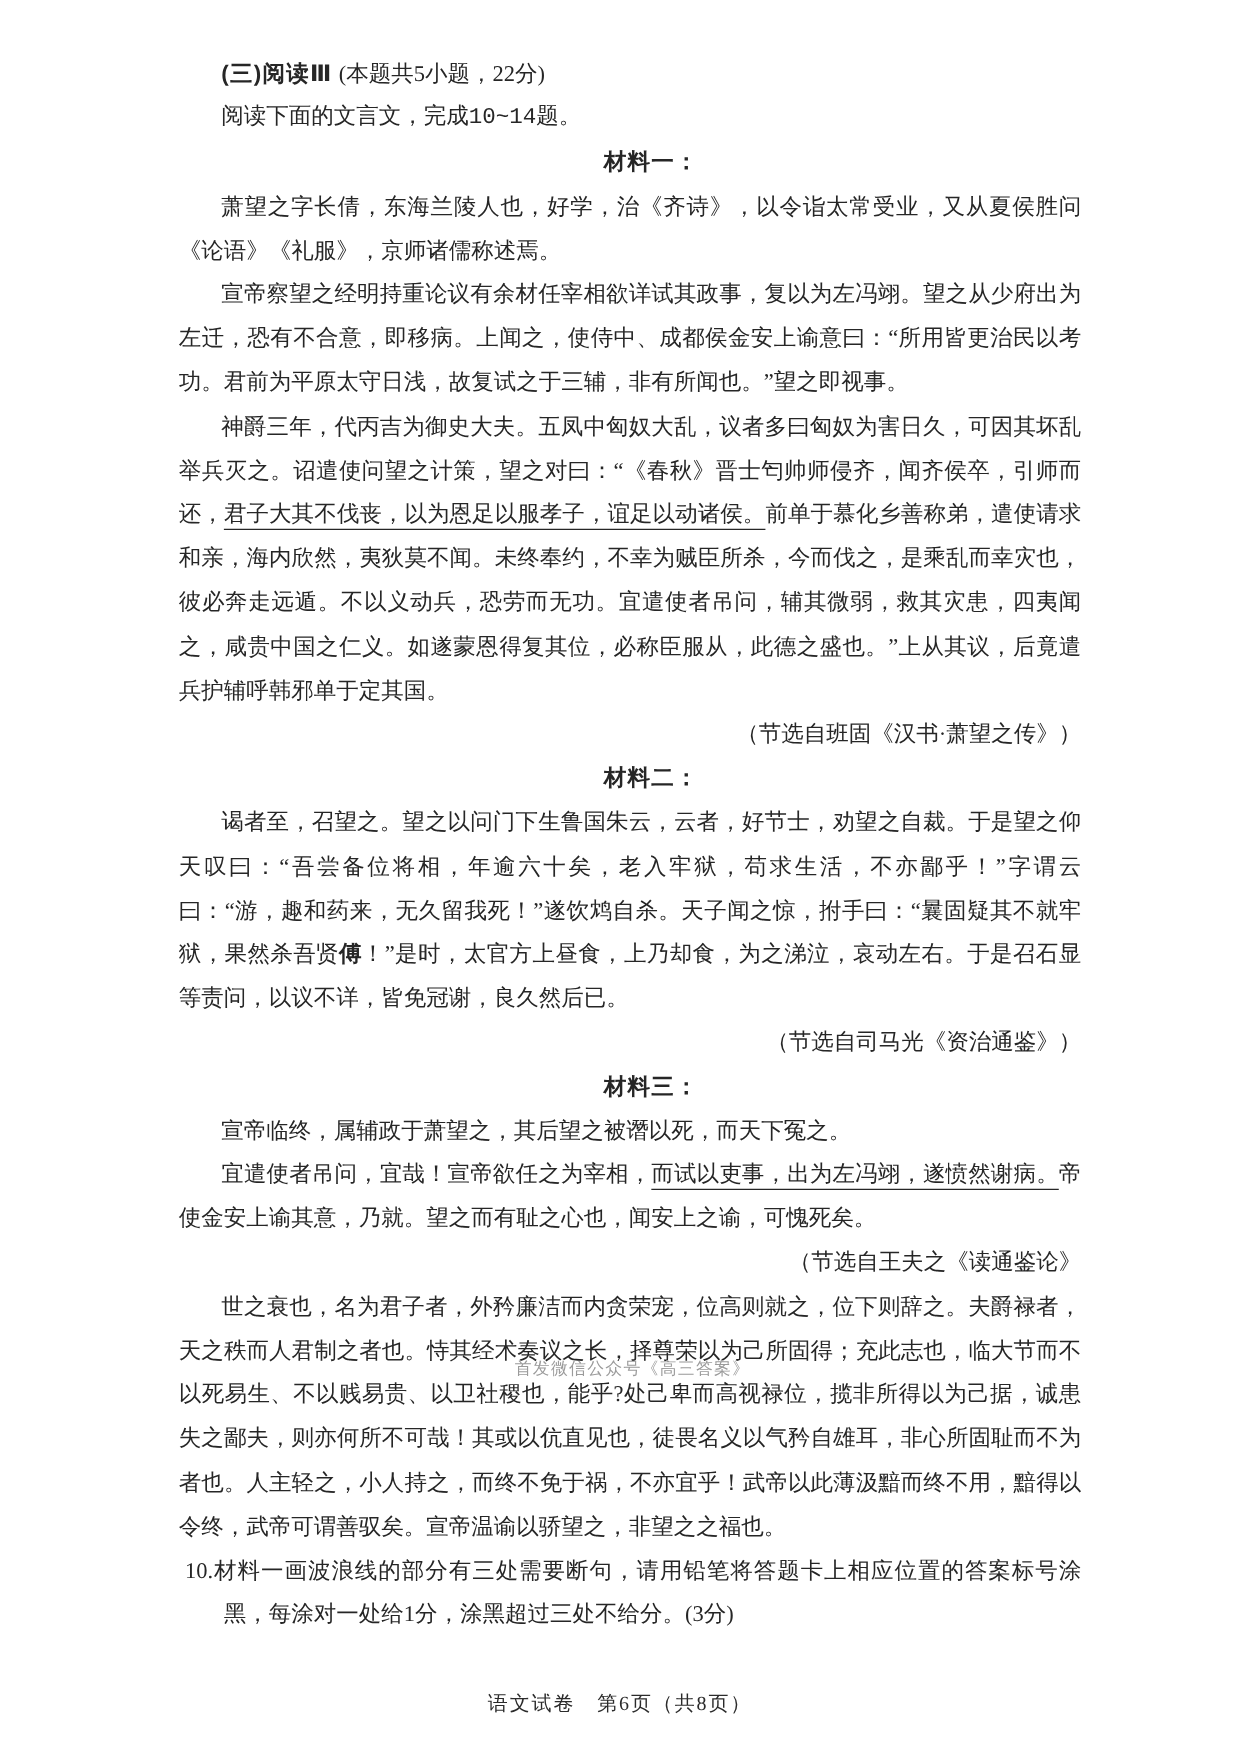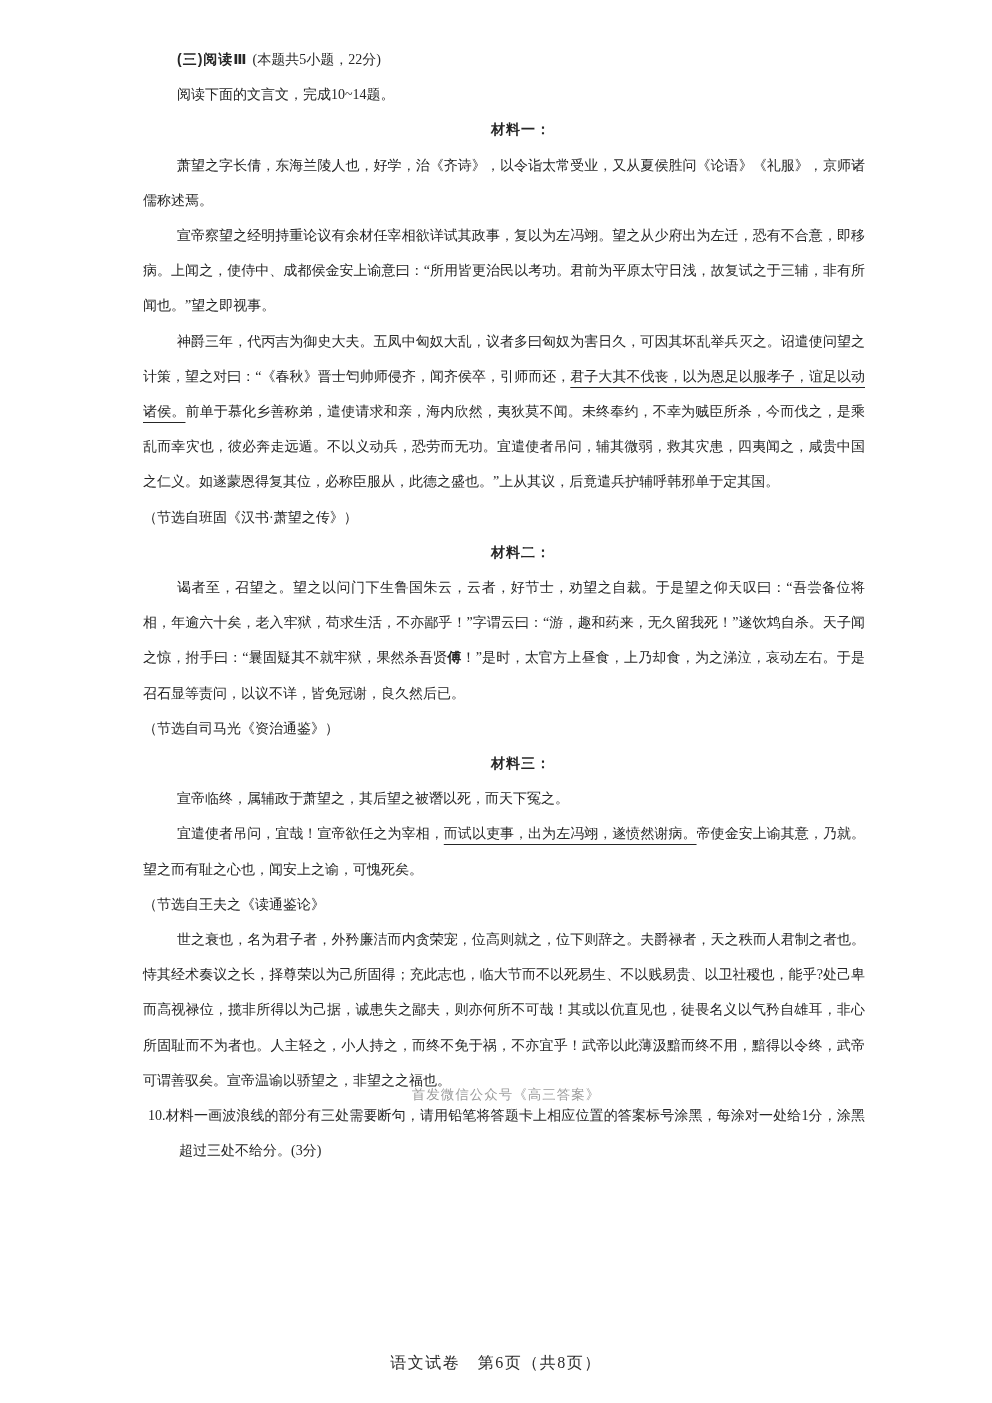--- a/index.html
+++ b/index.html
@@ -9,33 +9,33 @@
     margin:0 auto;
     background:#ffffff;
     color:#262626;
     font-family:"Liberation Serif","DejaVu Serif",serif;
     overflow:hidden;
   }
   .doc {
     position:absolute;
     left:143px; top:42px;
     width:722px;
-    font-size:14px;
+    font-size:18px;
     line-height:35.2px;
     text-align:justify;
   }
   .block { margin:0; }
   .heading { text-indent:34px; text-align:left; }
   .heading .b { font-family:"Liberation Sans","DejaVu Sans",sans-serif; font-weight:bold; letter-spacing:1px; }
   .heading .seg + .seg { margin-left:5px; }
-  .intro { text-indent:34px; }
+  .intro { text-indent:34px;font-family:Liberation Mono, monospace; }
   .label { text-indent:34px; text-align:center; }
   .label .b { font-family:"Liberation Sans","DejaVu Sans",sans-serif; font-weight:bold; letter-spacing:1px; }
   .para { text-indent:34px; }
-  .attribution { text-indent:0; }
+  .attribution { text-align:right; text-indent:0; }
   .question { padding-left:36px; text-indent:-31px; text-align:justify; }
   .answer { text-indent:34px; letter-spacing:2.2px; white-space:nowrap; }
   .u { text-decoration:underline; text-underline-offset:6px; text-decoration-thickness:1.2px; }
   .b { font-weight:bold; }
   .watermark {
     position:absolute;
     left:0; right:0; top:1086px;
     text-align:center;
     font-size:13.5px;
     color:#9b9b9b;

